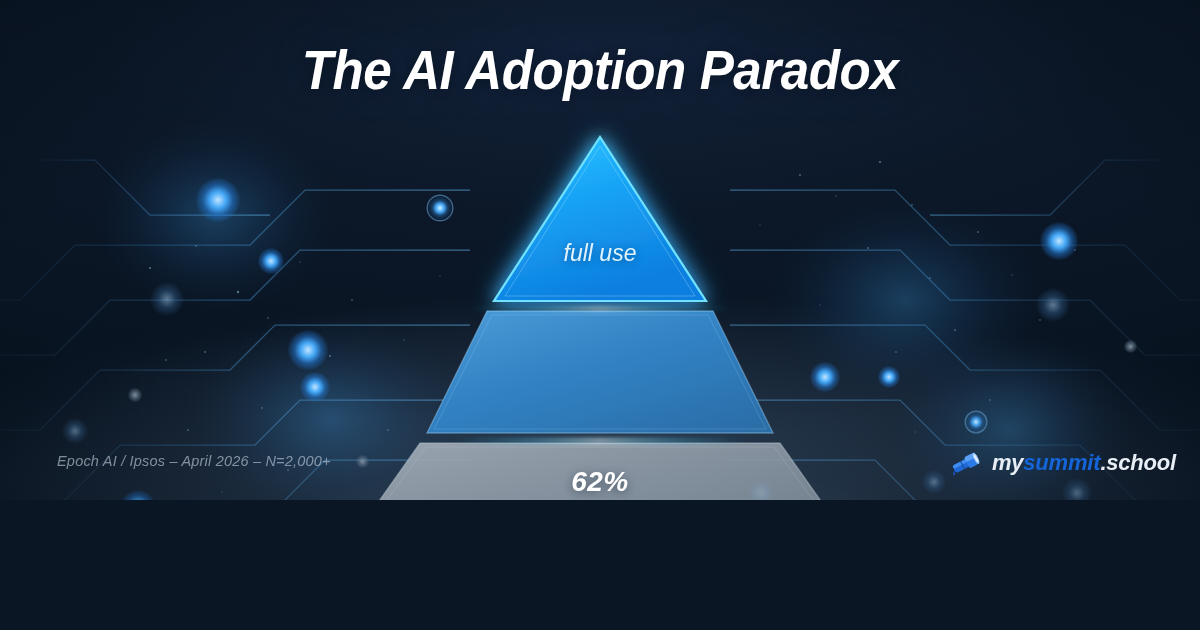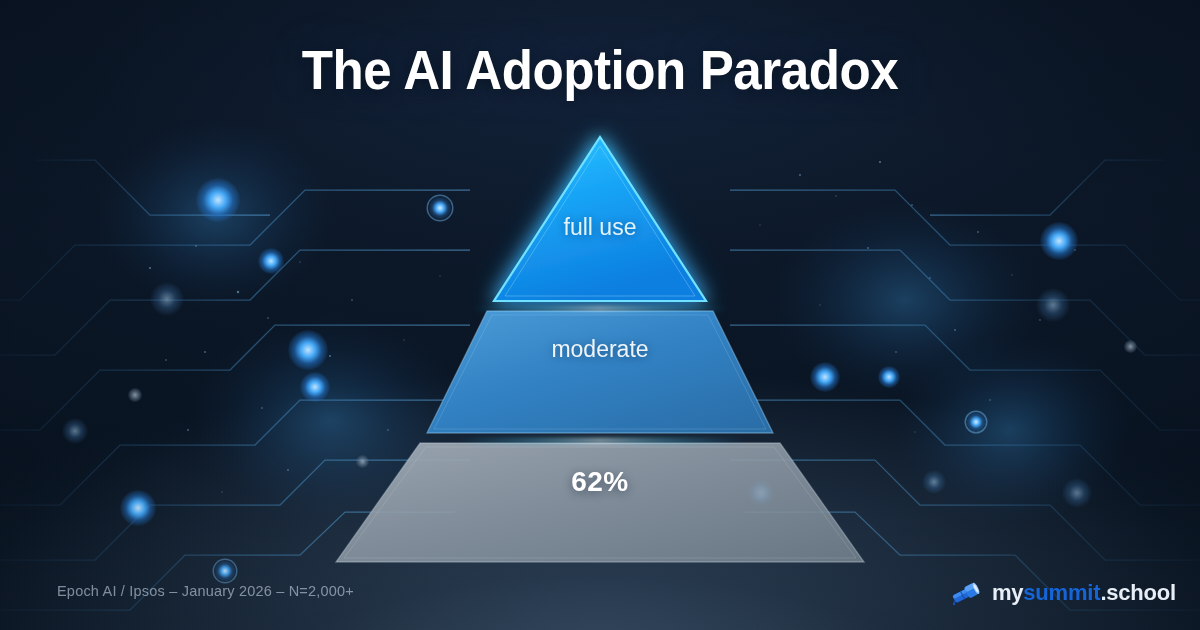--- a/index.html
+++ b/index.html
@@ -7,27 +7,28 @@
 
   html, body {
     width:1200px; height:630px;
     overflow:hidden;
     background:#0a1624;
     font-family:"Liberation Sans", sans-serif;
   }
 
   .stage {
     position:relative;
-    width:1200px; height:630px;
+    width:1200px; height:500px;
     overflow:hidden;
     background:
       radial-gradient(120% 95% at 50% 118%, rgba(108,140,168,0.55) 0%, rgba(60,84,110,0.30) 28%, rgba(20,34,52,0.0) 62%),
       radial-gradient(75% 60% at 50% 100%, rgba(80,108,138,0.40) 0%, rgba(25,40,58,0.0) 70%),
       radial-gradient(95% 80% at 50% 8%, #13233a 0%, #0c1828 45%, #081320 100%),
       linear-gradient(180deg, #0a1624 0%, #0b1a2c 38%, #15293e 72%, #2b3a4a 100%);
+    font-style: italic;
   }
 
   
   .bg-layer { position:absolute; inset:0; pointer-events:none; }
   .bg-svg { position:absolute; inset:0; width:1200px; height:630px; }
 
   .vignette {
     position:absolute; inset:0;
     background:
       radial-gradient(110% 85% at 50% 52%, rgba(0,0,0,0) 42%, rgba(3,9,18,0.55) 100%);
@@ -76,21 +77,21 @@
   }
   .tier-pct {
     font-size:38px;
     font-weight:700;
     color:#ffffff;
     letter-spacing:0.5px;
     line-height:1;
     text-shadow:0 2px 10px rgba(0,20,45,0.45);
   }
   .tier-name {
-    margin-top:0;
+    margin-top:26px;
     font-size:23px;
     font-weight:400;
     color:rgba(255,255,255,0.92);
     line-height:1;
     text-shadow:0 1px 8px rgba(0,20,45,0.40);
   }
   .t-top  { top:216px; }
   .t-mid  { top:338px; }
   .t-base { top:468px; }
 
@@ -301,29 +302,28 @@
         <polygon points="426,447 774,447 856,558 344,558" fill="none" stroke="rgba(220,232,242,0.16)" stroke-width="1"></polygon>
         <rect x="455" y="439" width="290" height="3.4" fill="url(#streak)" filter="url(#streakBlur)"></rect>
       </g>
     </svg>
 
     <div class="tier-label t-top">
       <div class="tier-name">full use</div>
     </div>
 
     <div class="tier-label t-mid">
-      <div class="tier-name">moderate</div>
     </div>
 
     <div class="tier-label t-base">
       <div class="tier-pct">62%</div>
     </div>
   </div>
 
-  <div class="source">Epoch AI / Ipsos – January 2026 – N=2,000+</div>
+  <div class="source">Epoch AI / Ipsos – April 2026 – N=2,000+</div>
 
   <div class="logo">
     <svg class="logo-mark" viewBox="0 0 34 24">
       <g transform="rotate(-27 17 12)">
         <rect x="3.5" y="8.2" width="15" height="8.4" rx="2.2" fill="#1f66d6"></rect>
         <rect x="3.5" y="8.2" width="15" height="3.6" rx="1.8" fill="#3f8cf0"></rect>
         <rect x="17.5" y="6.2" width="10.5" height="12.4" rx="2.6" fill="#2a79e4"></rect>
         <rect x="17.5" y="6.2" width="10.5" height="5.2" rx="2.2" fill="#5aa1f5"></rect>
         <ellipse cx="28" cy="12.4" rx="2.1" ry="6.2" fill="#9cc8fb"></ellipse>
         <ellipse cx="28" cy="12.4" rx="1.1" ry="4.4" fill="#e2efff"></ellipse>

